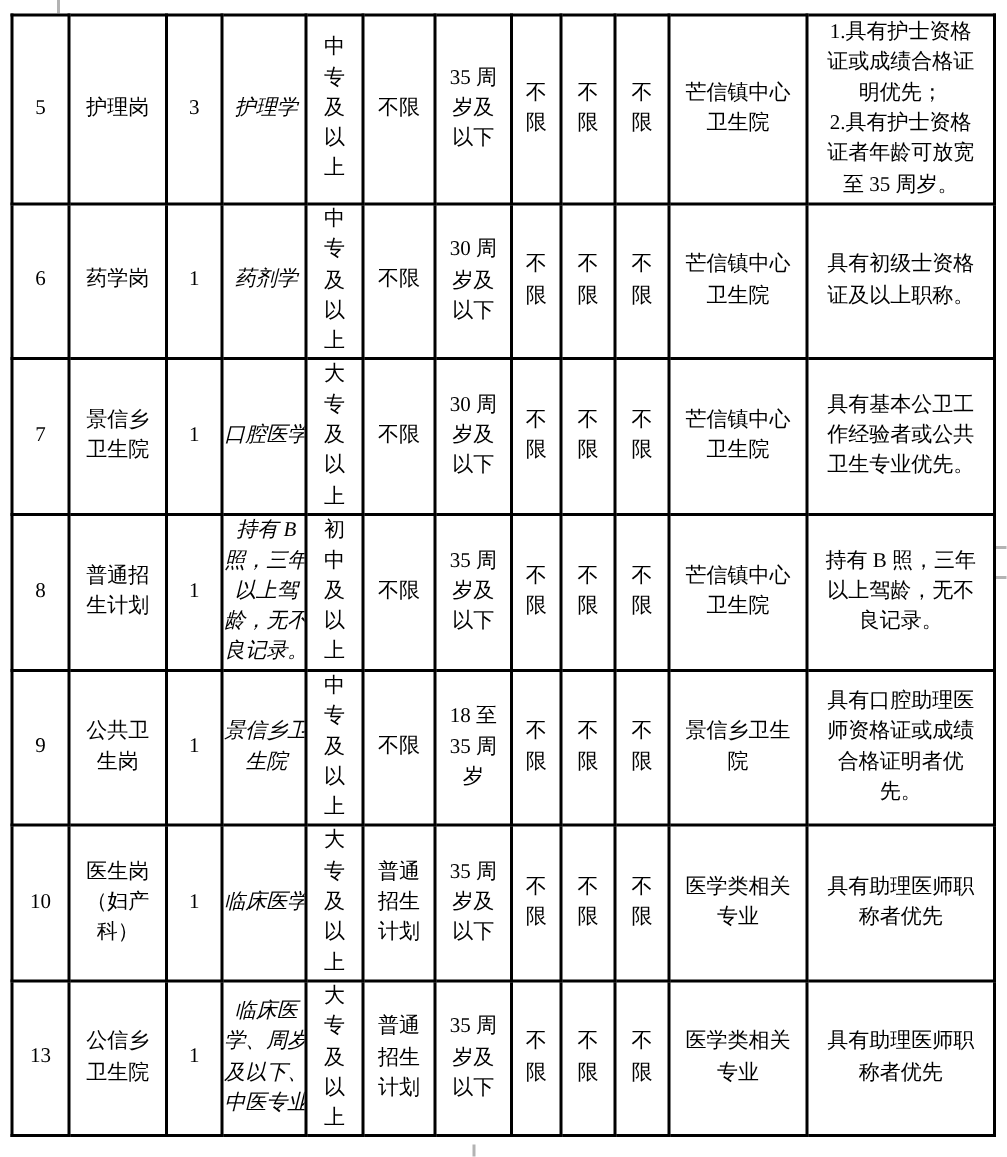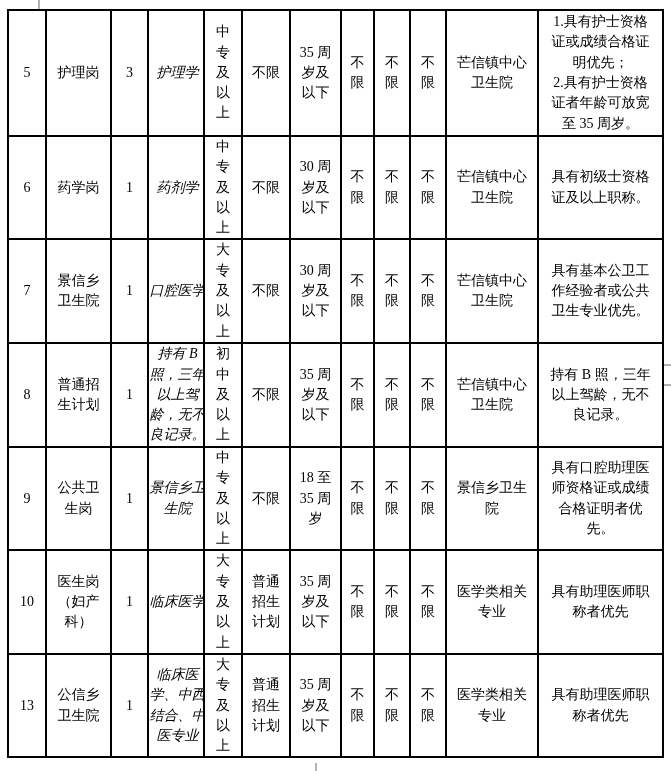--- a/index.html
+++ b/index.html
@@ -143,21 +143,21 @@
       <td class="c8"><span class="in">不限</span></td>
       <td class="c9"><span class="in">不限</span></td>
       <td class="c10"><span class="in">不限</span></td>
       <td class="c11"><span class="in">医学类相关专业</span></td>
       <td class="c12"><span class="in">具有助理医师职称者优先</span></td>
     </tr>
     <tr class="r6">
       <td class="c1"><span class="in">13</span></td>
       <td class="c2"><span class="in">公信乡卫生院</span></td>
       <td class="c3"><span class="in">1</span></td>
-      <td class="c4"><span class="in">临床医学、中西结合、中医专业</span></td>
+      <td class="c4"><span class="in">临床医学、周岁及以下、中医专业</span></td>
       <td class="c5"><span class="in">大专及以上</span></td>
       <td class="c6"><span class="in">普通招生计划</span></td>
       <td class="c7"><span class="in">35 周岁及以下</span></td>
       <td class="c8"><span class="in">不限</span></td>
       <td class="c9"><span class="in">不限</span></td>
       <td class="c10"><span class="in">不限</span></td>
       <td class="c11"><span class="in">医学类相关专业</span></td>
       <td class="c12"><span class="in">具有助理医师职称者优先</span></td>
     </tr>
   </tbody>

